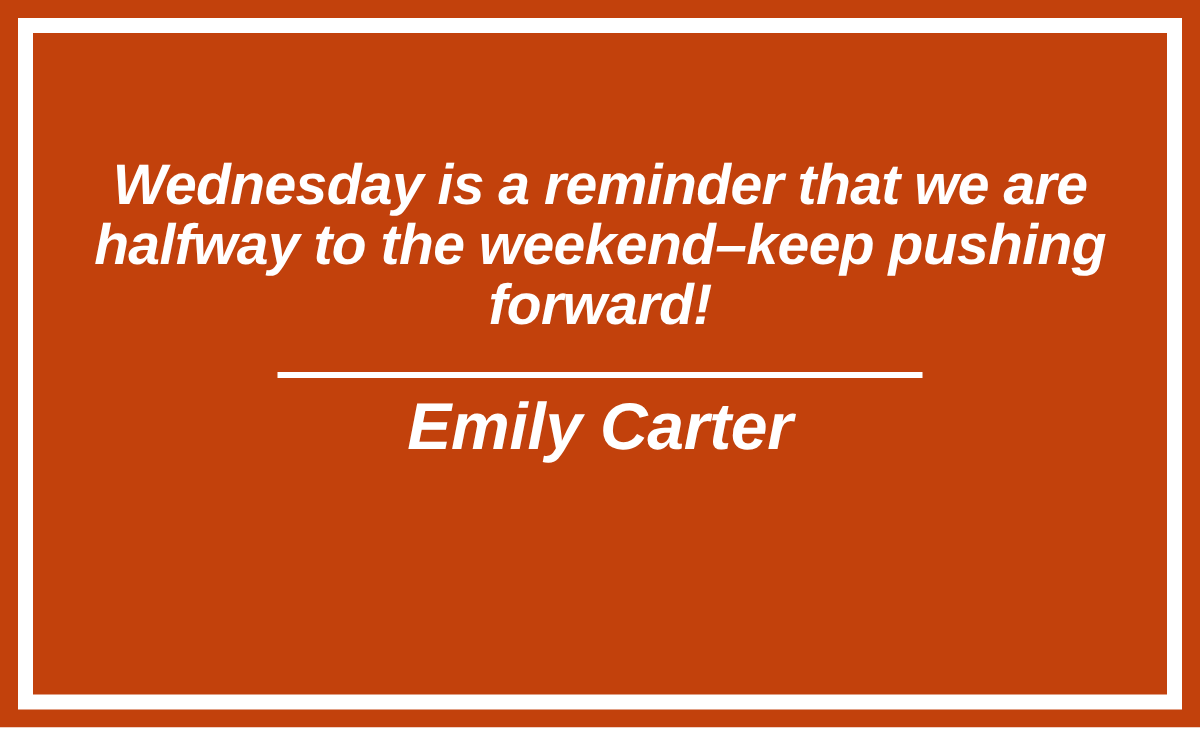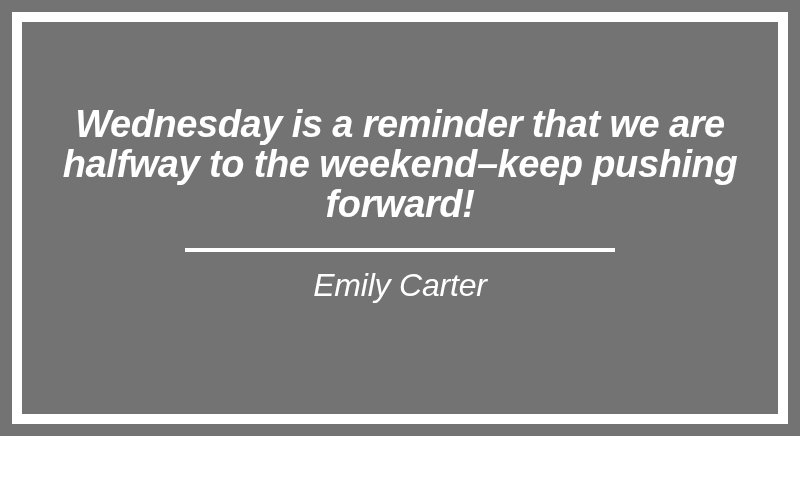--- a/index.html
+++ b/index.html
@@ -11,23 +11,23 @@
 
   body {
     font-family: "Liberation Sans", sans-serif;
     -webkit-font-smoothing: antialiased;
   }
 
   
   .quote-card {
     position: relative;
     width: 800px;
-    height: 436px;
+    height: 485px;
     box-sizing: border-box;
-    background: #737373;
+    background: #c2410c;
     overflow: hidden;
   }
 
   
   .card-frame {
     position: absolute;
     left: 12px;
     top: 12px;
     right: 12px;
     bottom: 12px;
@@ -72,23 +72,23 @@
     background: #ffffff;
     margin-top: 24px;
     flex: none;
   }
 
   .quote-author {
     margin: 0;
     margin-top: 15px;
     color: #ffffff;
     font-family: "Liberation Sans", sans-serif;
-    font-size: 32px;
+    font-size: 44px;
     line-height: 36px;
-    font-weight: normal;
+    font-weight: bold;
     font-style: italic;
     letter-spacing: -0.2px;
   }
 </style>
 </head>
 <body>
 
 <div class="quote-card">
 
   <div class="card-frame"></div>

